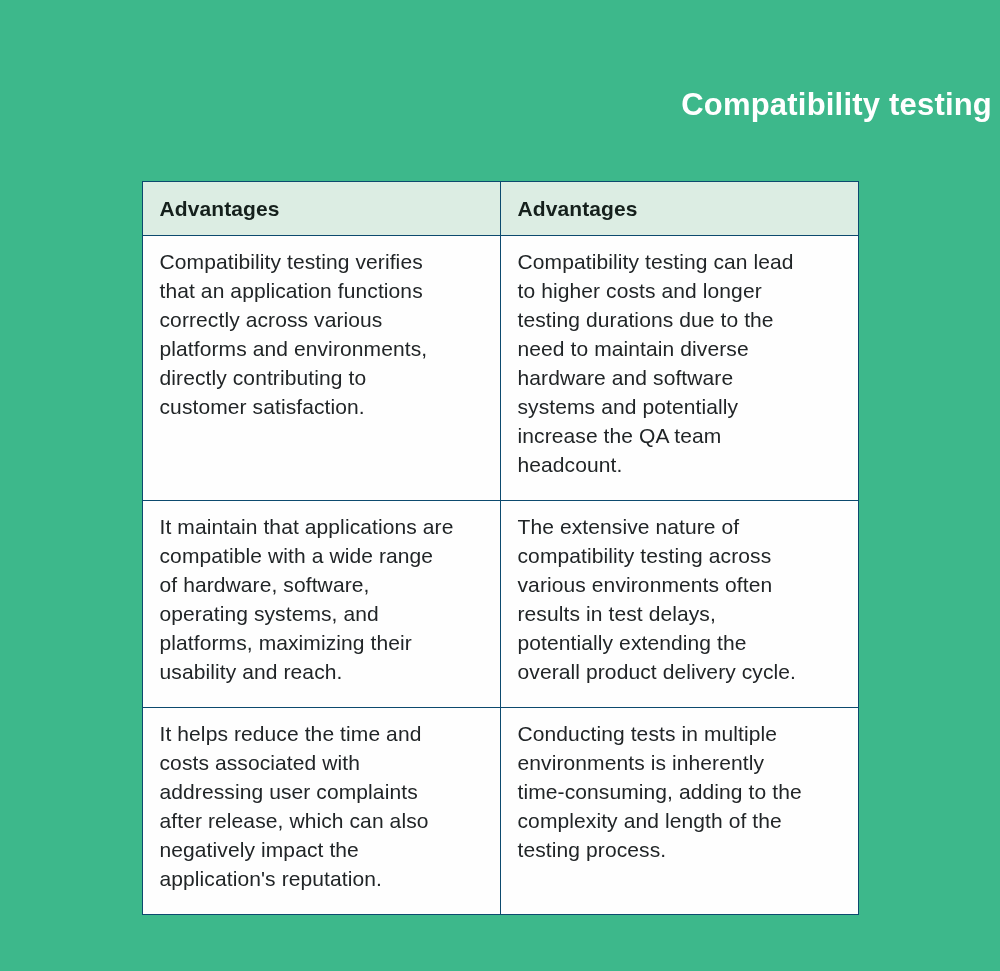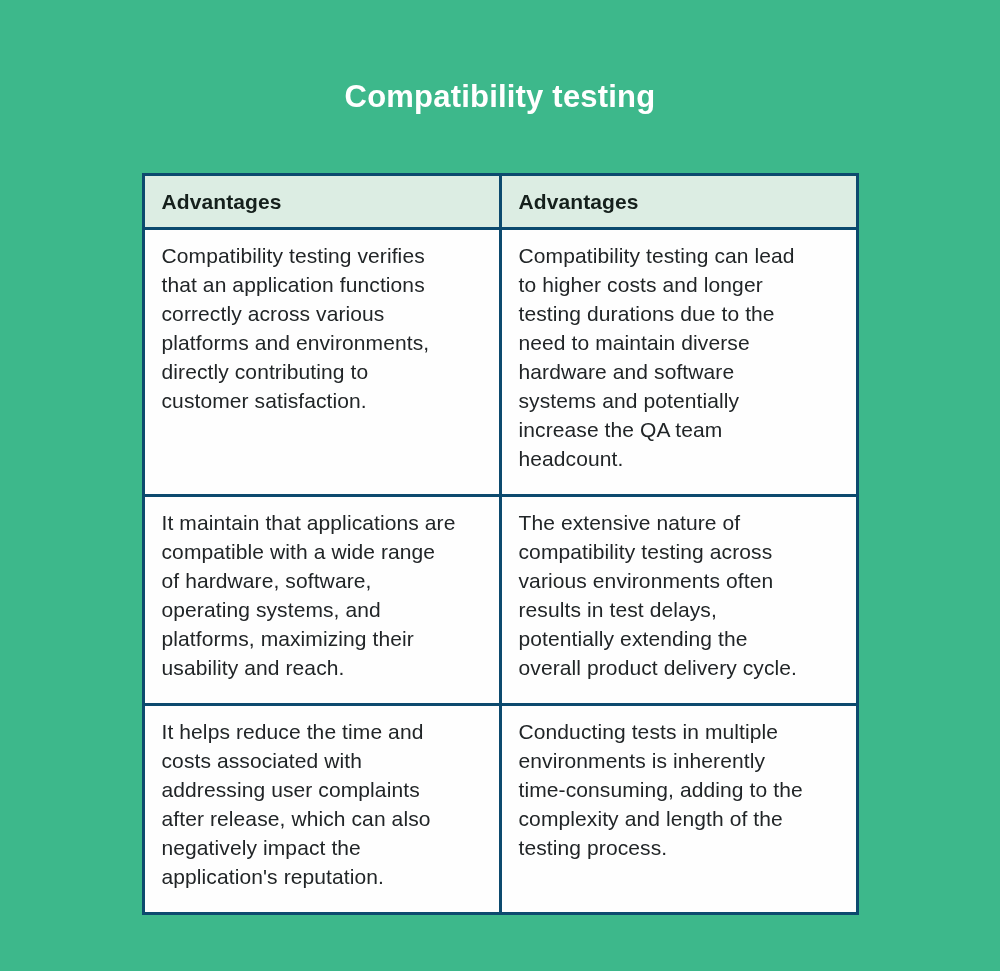--- a/index.html
+++ b/index.html
@@ -7,42 +7,42 @@
     padding: 0;
   }
   body {
     width: 1000px;
     height: 971px;
     background: #3db88b;
     font-family: "Liberation Sans", sans-serif;
     overflow: hidden;
   }
   .page-title {
-    margin: 0;
+    margin: 8px;
     padding-top: 80px;
-    text-align: center;
+    text-align: right;
     font-size: 31px;
     line-height: 33px;
     font-weight: bold;
     color: #ffffff;
     letter-spacing: 0.2px;
   }
   .table-wrap {
     width: 717px;
     margin: 60px auto 0 auto;
   }
   table.compare-table {
     width: 717px;
     border-collapse: collapse;
     background: #fefefe;
     table-layout: fixed;
   }
   .compare-table th,
   .compare-table td {
-    border: 3px solid #0c4a6e;
+    border: 1px solid #0c4a6e;
     width: 50%;
     text-align: left;
   }
   .compare-table thead tr {
     height: 54px;
   }
   .compare-table th {
     background: #dcede3;
     color: #15201c;
     font-size: 21px;

